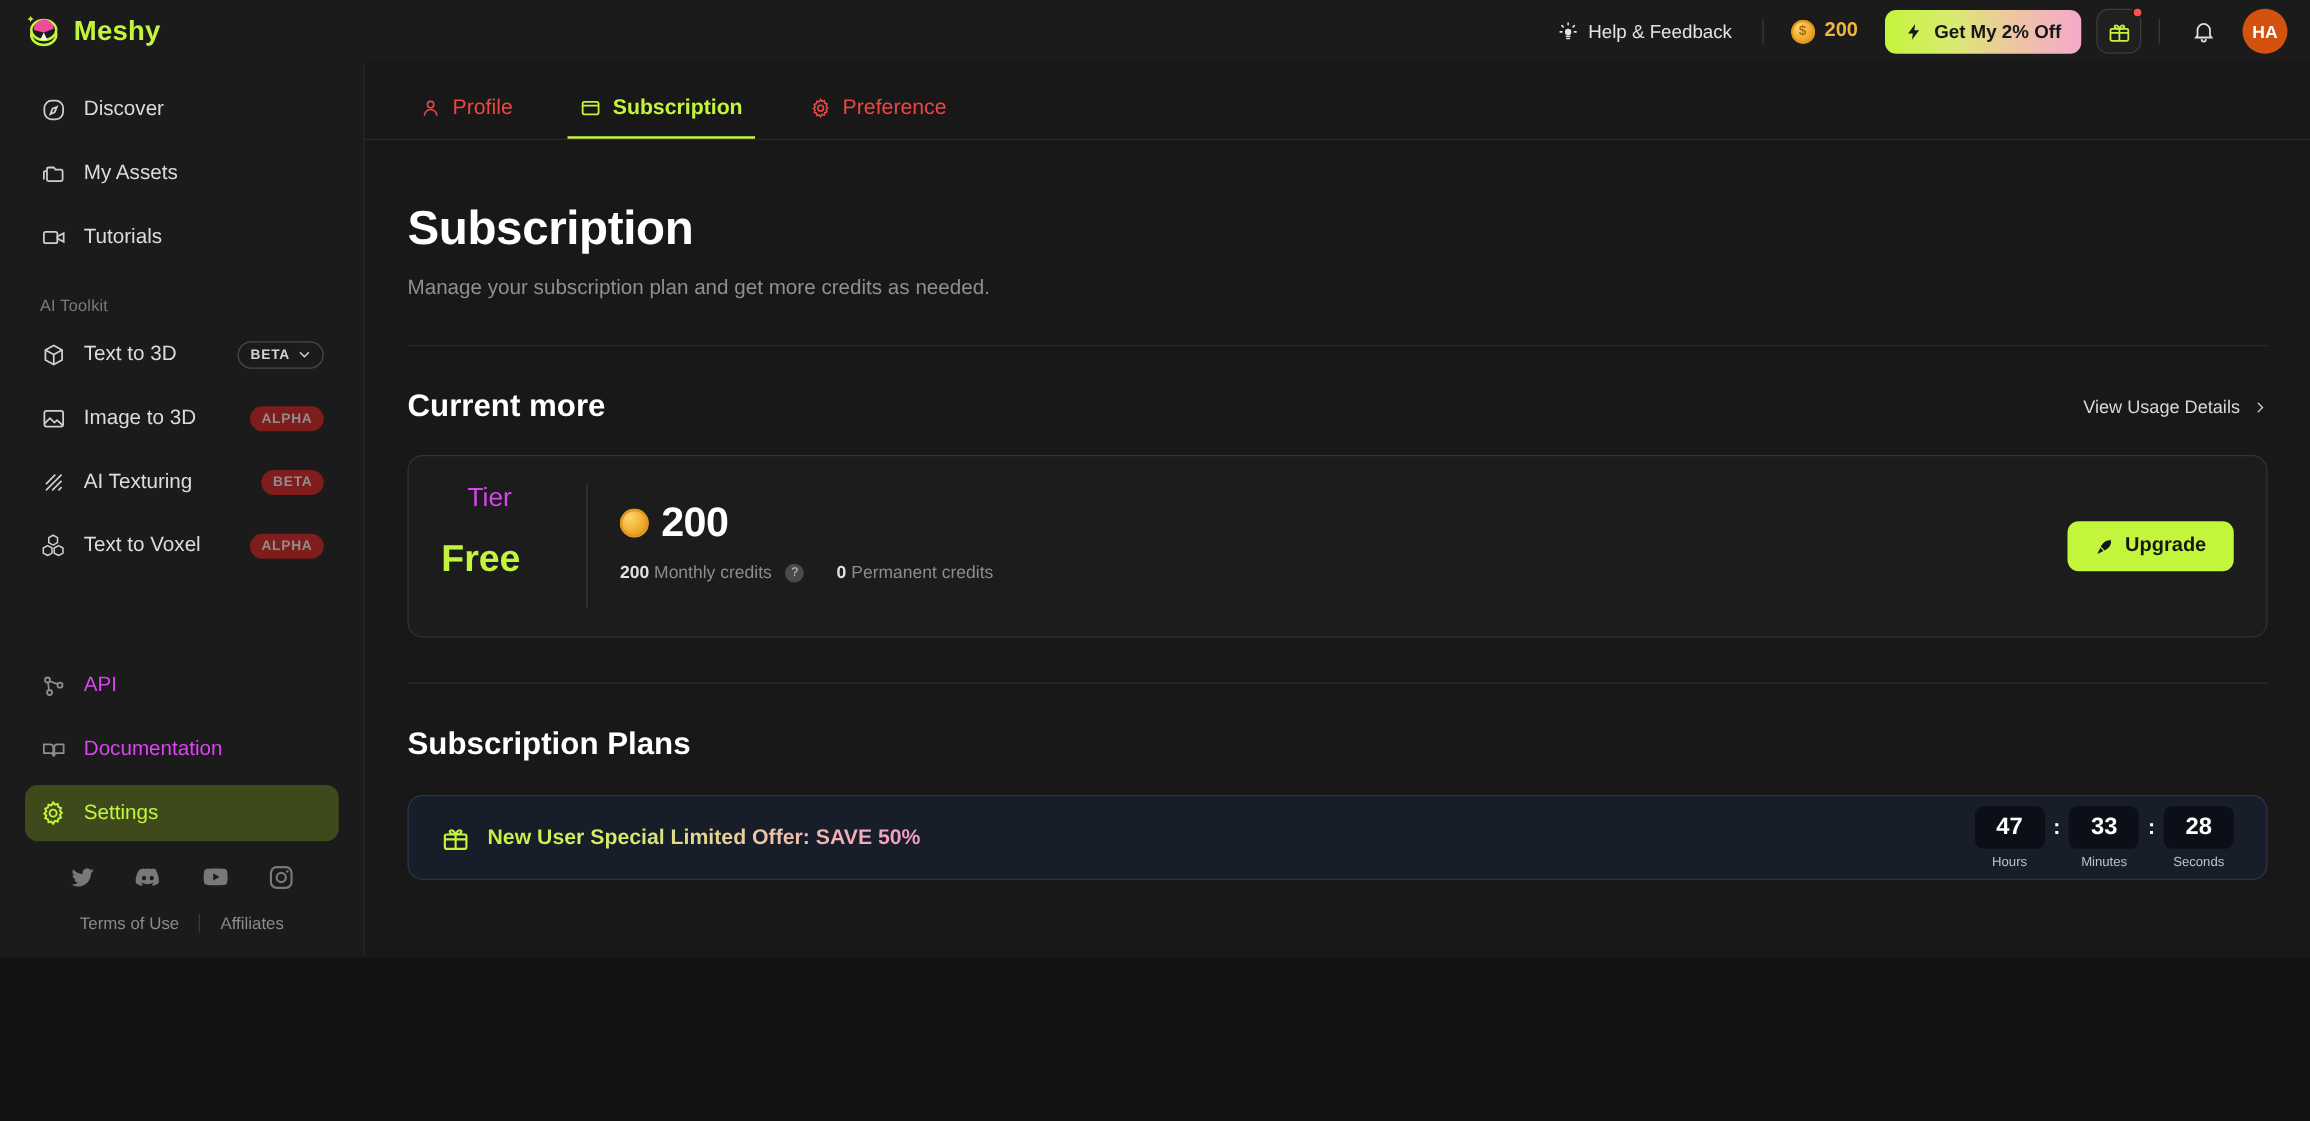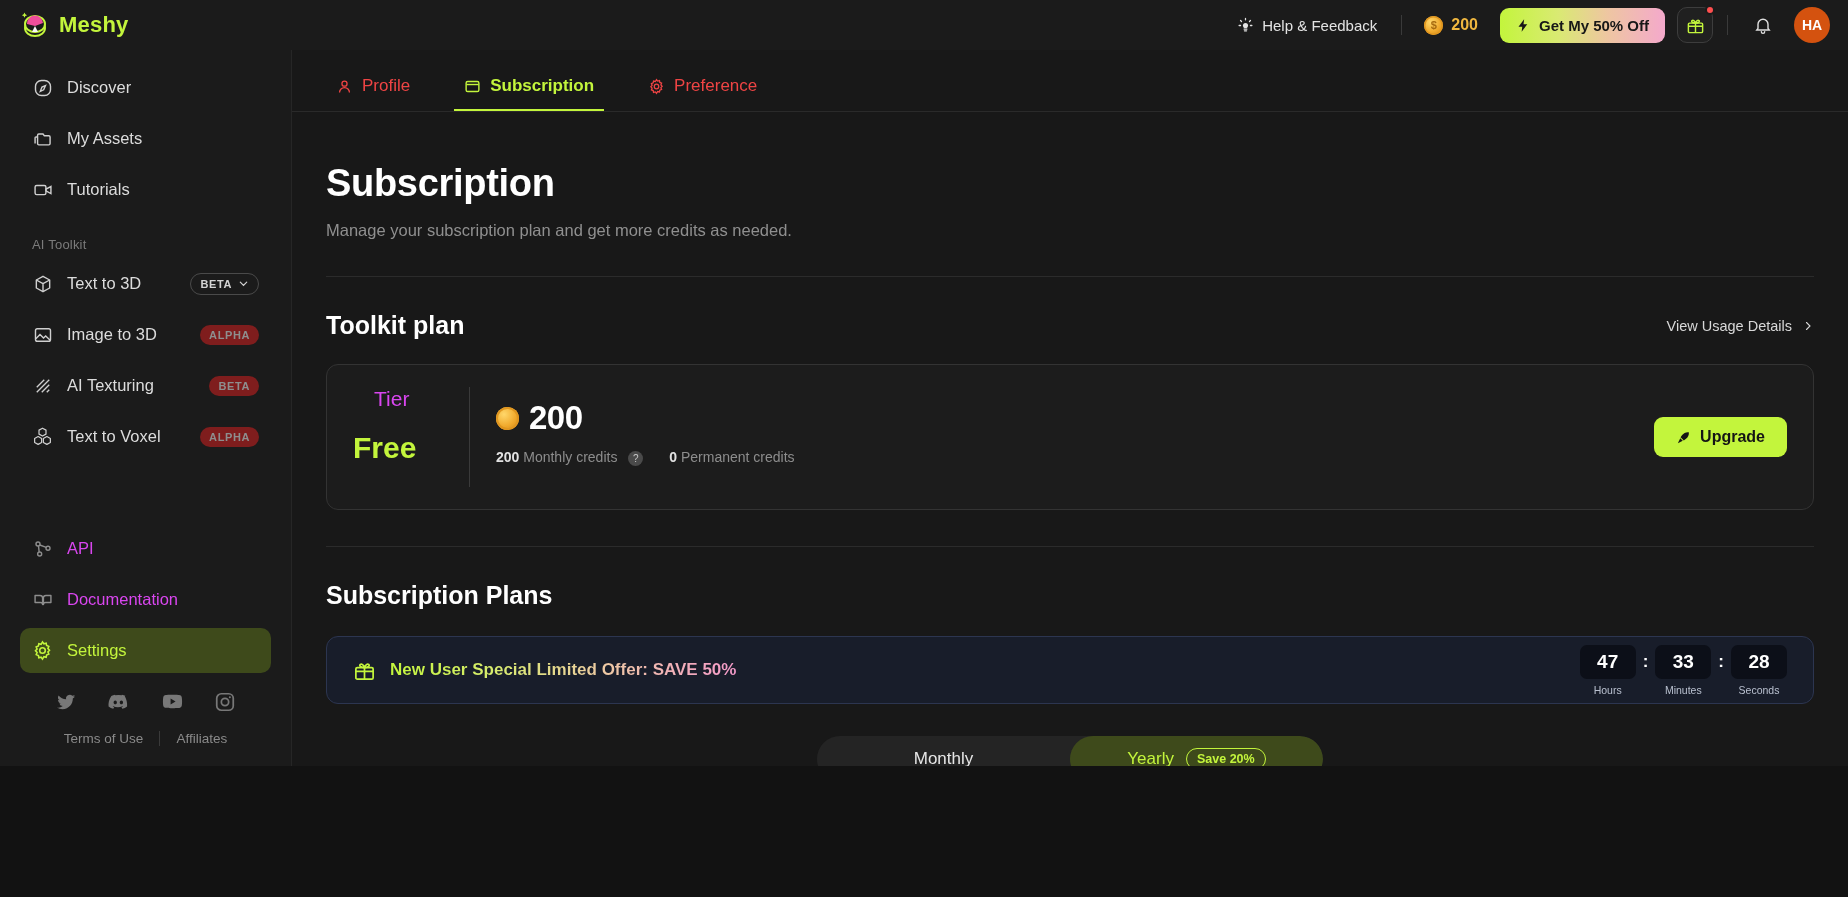--- a/index.html
+++ b/index.html
@@ -242,21 +242,21 @@
         <span class="coin">$</span>
         <span class="credits-num">200</span>
       </div>
 
       <div class="promo-btn">
         <span class="ico">
           <svg width="15" height="17" viewBox="0 0 24 24" fill="#171717">
               <path d="M13 2 L4 14 h6 l-1 8 9-12 h-6 Z"></path>
             </svg>
         </span>
-        <span>Get My 50% Off</span>
+        <span>Get My 2% Off</span>
       </div>
 
       <div class="gift-btn">
         <span>
           <svg width="19" height="19" viewBox="0 0 24 24" fill="none" stroke="#c3f53c" stroke-width="1.8">
             <rect x="3" y="9" width="18" height="12" rx="1.5"></rect>
             <path d="M3 13h18M12 9v12"></path>
             <path d="M12 9c-1-3-3-4.2-4.4-3.2C6.3 6.7 7.6 9 12 9zM12 9c1-3 3-4.2 4.4-3.2C17.7 6.7 16.4 9 12 9z"></path>
           </svg>
         </span>
@@ -465,21 +465,21 @@
           <span>Preference</span>
         </div>
       </div>
 
       <div class="content">
         <div class="page-title">Subscription</div>
         <div class="page-sub">Manage your subscription plan and get more credits as needed.</div>
         <div class="hr"></div>
 
         <div class="sec-head">
-          <div class="sec-title">Toolkit plan</div>
+          <div class="sec-title">Current more</div>
           <div class="link-right">
             <span>View Usage Details</span>
             <span>
               <svg width="12" height="12" viewBox="0 0 24 24" fill="none" stroke="#d8d8d8" stroke-width="2.2" stroke-linecap="round">
                   <path d="M9 5l7 7-7 7"></path>
                 </svg>
             </span>
           </div>
         </div>
 
@@ -547,28 +547,17 @@
               <div class="tlabel">Minutes</div>
             </div>
             <div class="tcolon">:</div>
             <div class="tcell">
               <div class="tbox">28</div>
               <div class="tlabel">Seconds</div>
             </div>
           </div>
         </div>
 
-        <div class="billing-toggle-row">
-          <div class="billing-toggle">
-            <div class="bt-opt">
-              <span>Monthly</span>
-            </div>
-            <div class="bt-opt active">
-              <span>Yearly</span>
-              <span class="save-pill">Save 20%</span>
-            </div>
-          </div>
-        </div>
 
       </div>
     </div>
   </div>
 </div>
 
 </body></html>

